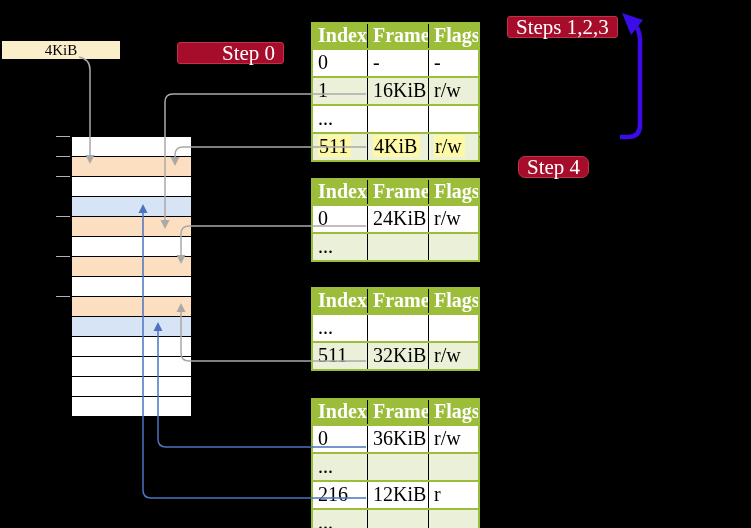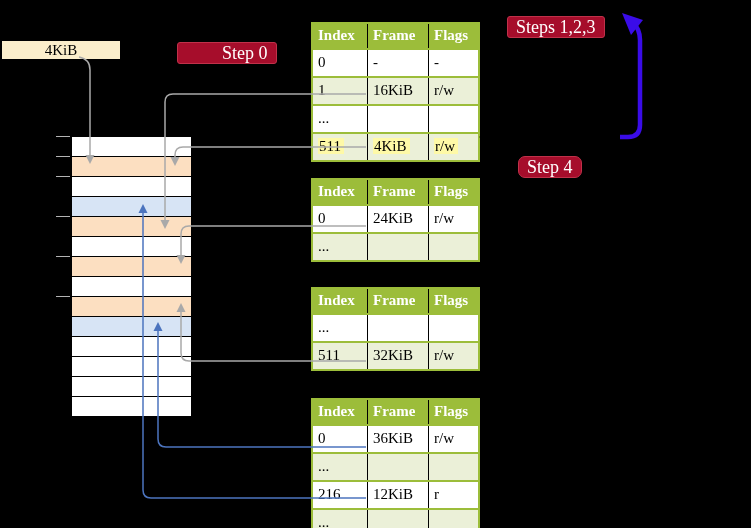--- a/index.html
+++ b/index.html
@@ -21,33 +21,33 @@
   
   .tick{position:absolute;left:56px;width:14px;height:1px;background:#b3b3b3;z-index:2;}
 
   
   .ptable{position:absolute;left:311px;width:169px;border:2px solid var(--table-header-green,#9CBD3A);
           background:#fff;box-sizing:border-box;z-index:3;}
   .prow{display:grid;grid-template-columns:54px 61px 50px;}
   .prow.hdr{background:var(--table-header-green,#9CBD3A);}
   .prow.body + .prow.body{border-top:2px solid var(--table-header-green,#9CBD3A);}
   .prow.hdr + .prow.body{border-top:2px solid var(--table-header-green,#9CBD3A);}
-  .pcell{height:22px;padding:1px 0 1px 5px;font-size:15px;line-height:21px;color:#000;
+  .pcell{height:22px;padding:1px 0 1px 5px;font-size:20px;line-height:21px;color:#000;
          white-space:nowrap;overflow:hidden;}
   .prow.body .pcell{height:24px;line-height:22px;}
   .pcell + .pcell{border-left:1px solid #000;}
   .prow.hdr .pcell{color:#fff;font-weight:bold;}
   .prow.shaded{background:var(--table-row-light-green,#EBF0D8);}
   .hl{background:var(--highlight-yellow,#FEF9A7);padding:0 3px 0 1px;}
 
   
   #arrows{position:absolute;left:0;top:0;z-index:5;pointer-events:none;}
 
   
-  .step{position:absolute;color:#fff;font-size:18px;line-height:18px;padding:1px 8px;
+  .step{position:absolute;color:#fff;font-size:21px;line-height:18px;padding:1px 8px;
         border-radius:3px;z-index:6;white-space:nowrap;}
   .step.red{background:var(--step-red,#A60D2B);border:1px solid #c0314a;}
   .step.violet{background:var(--step-violet,#4712E4);border:1px solid #6b46ef;}
   #step0{left:177px;top:42px;padding-left:44px;}
   #steps123{left:507px;top:16px;}
   #steps1234{left:648px;top:16px;}
   #step4{left:518px;top:156px;border-radius:7px;}
 </style>
 </head>
 <body>

